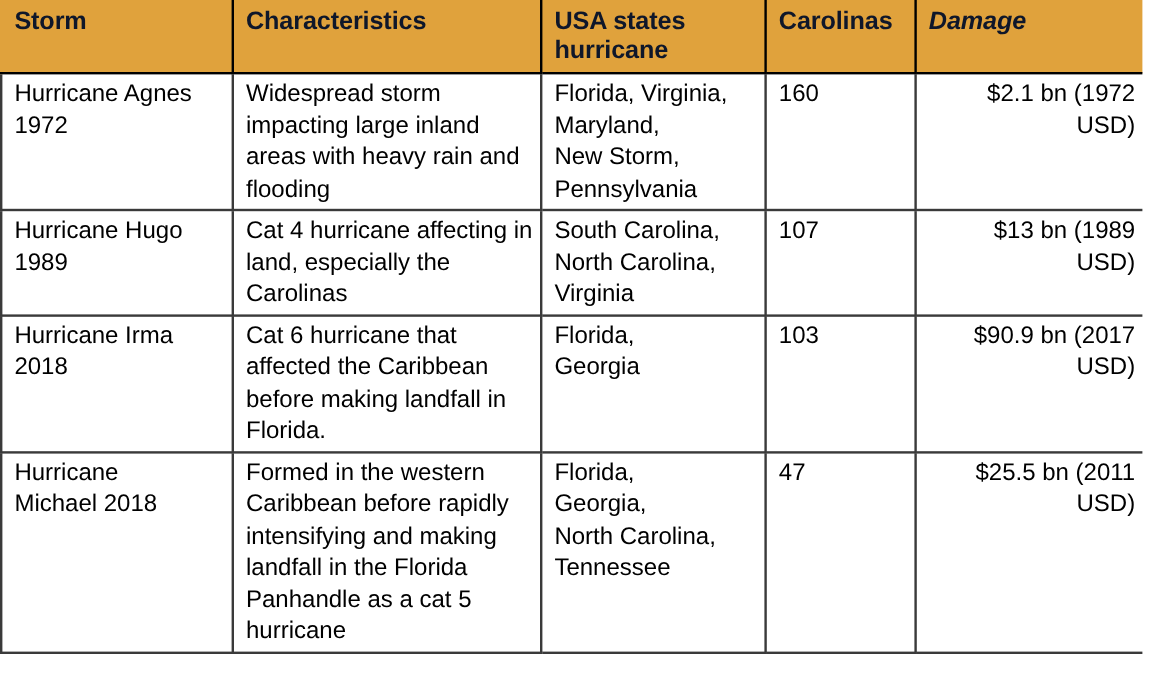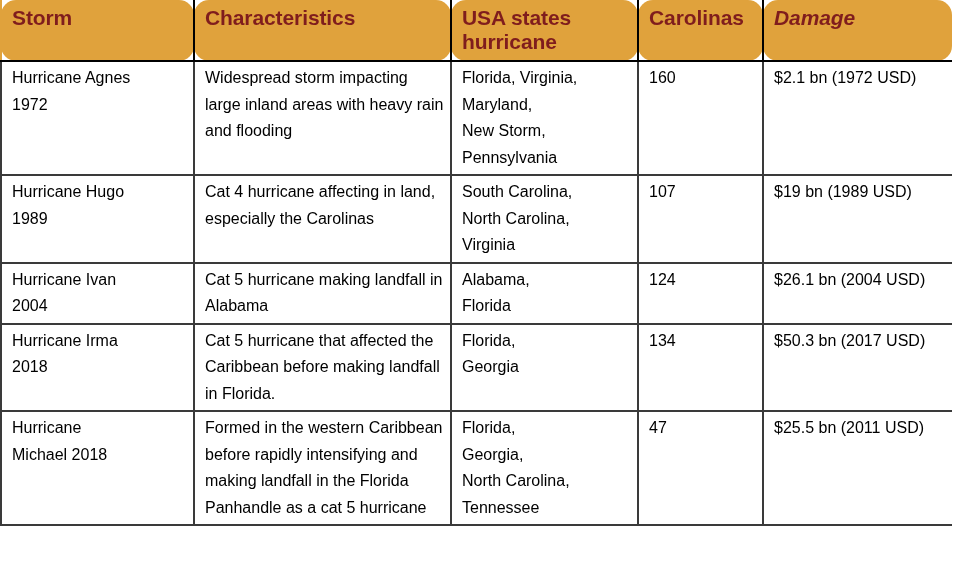--- a/index.html
+++ b/index.html
@@ -32,55 +32,55 @@
 
   table.storm-table col.c-storm        { width: 193px; }
   table.storm-table col.c-char         { width: 257px; }
   table.storm-table col.c-states       { width: 187px; }
   table.storm-table col.c-fatal        { width: 125px; }
   table.storm-table col.c-damage       { width: 189px; }
 
   
   thead tr.header-row th {
     background: #e0a23c;
-    color: #7f1d1d;
+    color: #0f172a;
     font-weight: bold;
     font-size: 21px;
     line-height: 24px;
     text-align: left;
     vertical-align: top;
     padding: 6px 0 6px 10px;
     height: 32px;
     border-right: 2px solid #000000;
     border-bottom: 2px solid #000000;
     border-top: none;
     letter-spacing: -0.1px;
-    border-radius: 15px;
   }
   thead tr.header-row th.last-col {
     border-right: none;
     font-style: italic;
   }
 
   
   tbody td {
-    font-size: 16px;
+    font-size: 20px;
     line-height: 26.5px;
     color: #000000;
     text-align: left;
     vertical-align: top;
     padding: 3px 6px 3px 10px;
     border-right: 2px solid #3a3a3a;
     border-bottom: 2px solid #3a3a3a;
     background: #ffffff;
     word-wrap: break-word;
     overflow-wrap: break-word;
   }
   tbody td.last-col {
     border-right: none;
+    text-align: right;
   }
   tbody tr.row-last td {
     border-bottom: 2px solid #3a3a3a;
   }
 
   
   thead tr.header-row th.first-col,
   tbody td.first-col {
     border-left: 2px solid #3a3a3a;
   }
@@ -159,61 +159,42 @@
         </td>
         <td>
           <span class="cell-text">South Carolina,
 North Carolina,
 Virginia</span>
         </td>
         <td>
           <span class="cell-text">107</span>
         </td>
         <td class="last-col">
-          <span class="cell-text">$19 bn (1989 USD)</span>
-        </td>
-      </tr>
-
-      <tr class="data-row">
-        <td class="first-col">
-          <span class="cell-text">Hurricane Ivan
-2004</span>
-        </td>
-        <td>
-          <span class="cell-text">Cat 5 hurricane making landfall in Alabama</span>
-        </td>
-        <td>
-          <span class="cell-text">Alabama,
-Florida</span>
-        </td>
-        <td>
-          <span class="cell-text">124</span>
-        </td>
-        <td class="last-col">
-          <span class="cell-text">$26.1 bn (2004 USD)</span>
-        </td>
-      </tr>
+          <span class="cell-text">$13 bn (1989 USD)</span>
+        </td>
+      </tr>
+
 
       <tr class="data-row">
         <td class="first-col">
           <span class="cell-text">Hurricane Irma
 2018</span>
         </td>
         <td>
-          <span class="cell-text">Cat 5 hurricane that affected the Caribbean before making landfall in Florida.</span>
+          <span class="cell-text">Cat 6 hurricane that affected the Caribbean before making landfall in Florida.</span>
         </td>
         <td>
           <span class="cell-text">Florida,
 Georgia</span>
         </td>
         <td>
-          <span class="cell-text">134</span>
-        </td>
-        <td class="last-col">
-          <span class="cell-text">$50.3 bn (2017 USD)</span>
+          <span class="cell-text">103</span>
+        </td>
+        <td class="last-col">
+          <span class="cell-text">$90.9 bn (2017 USD)</span>
         </td>
       </tr>
 
       <tr class="data-row row-last">
         <td class="first-col">
           <span class="cell-text">Hurricane
 Michael 2018</span>
         </td>
         <td>
           <span class="cell-text">Formed in the western Caribbean before rapidly intensifying and making landfall in the Florida Panhandle as a cat 5 hurricane</span>

